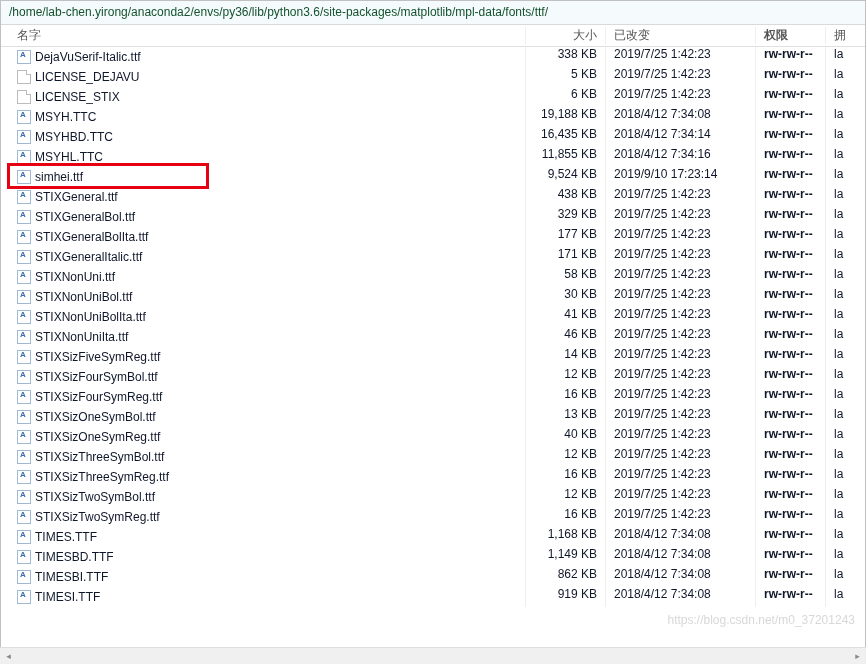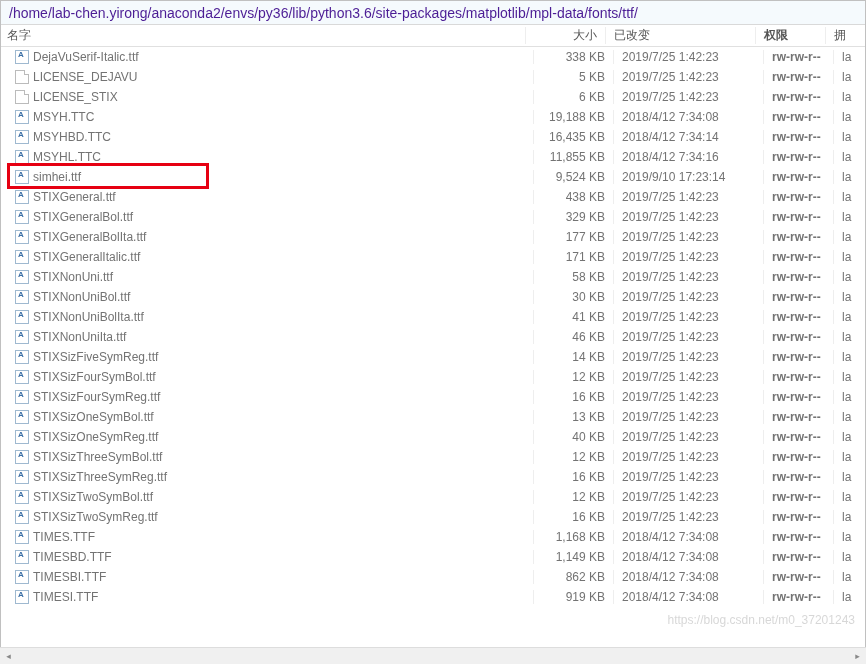--- a/index.html
+++ b/index.html
@@ -10,53 +10,51 @@
     color: #333;
     width: 866px;
     height: 664px;
     overflow: hidden;
     border: 1px solid #c0c0c0;
   }
   .path-bar {
     background: #f5fafd;
     border-bottom: 1px solid #d9d9d9;
     padding: 4px 8px;
-    font-size: 14px;
-    color: #4c1d95;
+    font-size: 12px;
+    color: #14532d;
     height: 24px;
     white-space: nowrap;
     overflow: hidden;
   }
   .header-row {
     display: flex;
     background: #ffffff;
     border-bottom: 1px solid #e0e0e0;
     height: 22px;
     align-items: center;
     font-size: 12px;
     color: #555;
   }
-  .col-name { flex: 0 0 525px; padding-left: 6px; border-right: 1px solid #eee; }
+  .col-name { flex: 0 0 525px; padding-left: 16px; border-right: 1px solid #eee; }
   .col-size { flex: 0 0 80px; text-align: right; padding-right: 8px; border-right: 1px solid #eee; }
   .col-modified { flex: 0 0 150px; padding-left: 8px; border-right: 1px solid #eee; }
   .col-perm { flex: 0 0 70px; padding-left: 8px; border-right: 1px solid #eee; font-weight: bold; }
   .col-owner { flex: 0 0 28px; padding-left: 8px; overflow: hidden; }
   .file-list {
     overflow-y: auto;
     height: 598px;
   }
   .file-row {
     display: flex;
     height: 20px;
-    align-items: center;
     font-size: 12px;
-    color: #737373;
+    color: #0f172a;
     white-space: nowrap;
     position: relative;
-    margin-left: 8px;
   }
   .file-row .col-name { display: flex; align-items: center; gap: 4px; }
   .icon { width: 14px; height: 14px; flex: 0 0 14px; display: inline-block; }
   .icon-font {
     background: #fff;
     border: 1px solid #9fb9d0;
     position: relative;
   }
   .icon-font::after {
     content: "A";

